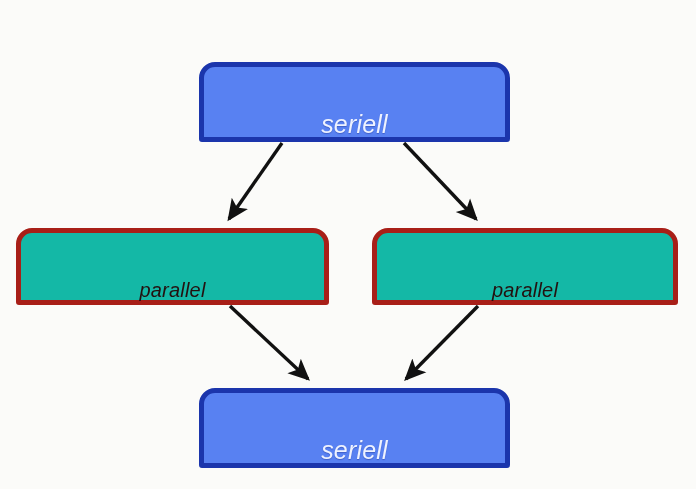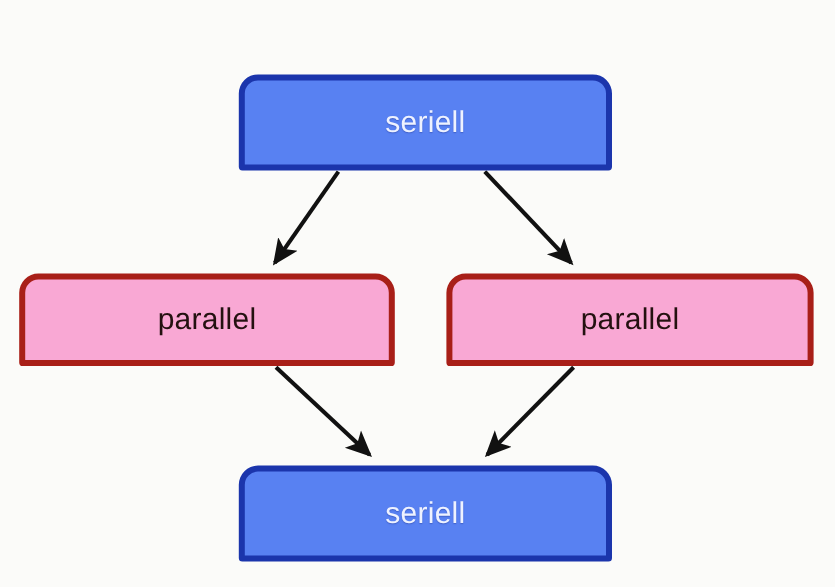--- a/index.html
+++ b/index.html
@@ -24,40 +24,41 @@
     left: 0;
     top: 0;
     width: 696px;
     height: 489px;
     pointer-events: none;
   }
   .node {
     position: absolute;
     box-sizing: border-box;
     display: flex;
-    align-items: center;
+    align-items: flex-end;
     justify-content: center;
     border-style: solid;
     border-width: 5px;
     border-radius: 16px 16px 3px 3px;
     letter-spacing: 0.2px;
+    font-style: italic;
   }
   .node-serial {
     background: #5881f2;
     border-color: #1b35ac;
     color: #eef2ff;
     font-size: 25px;
     font-weight: 400;
     text-shadow: 0 1px 1px rgba(20,35,120,0.35);
   }
   .node-parallel {
-    background: #f9a8d4;
+    background: #14b8a6;
     border-color: #a81f18;
     color: #241110;
-    font-size: 25px;
+    font-size: 20px;
     font-weight: 400;
   }
   .node-label {
     display: block;
     line-height: 1;
   }
   #node-seriell-top {
     left: 199px;
     top: 62px;
     width: 311px;

